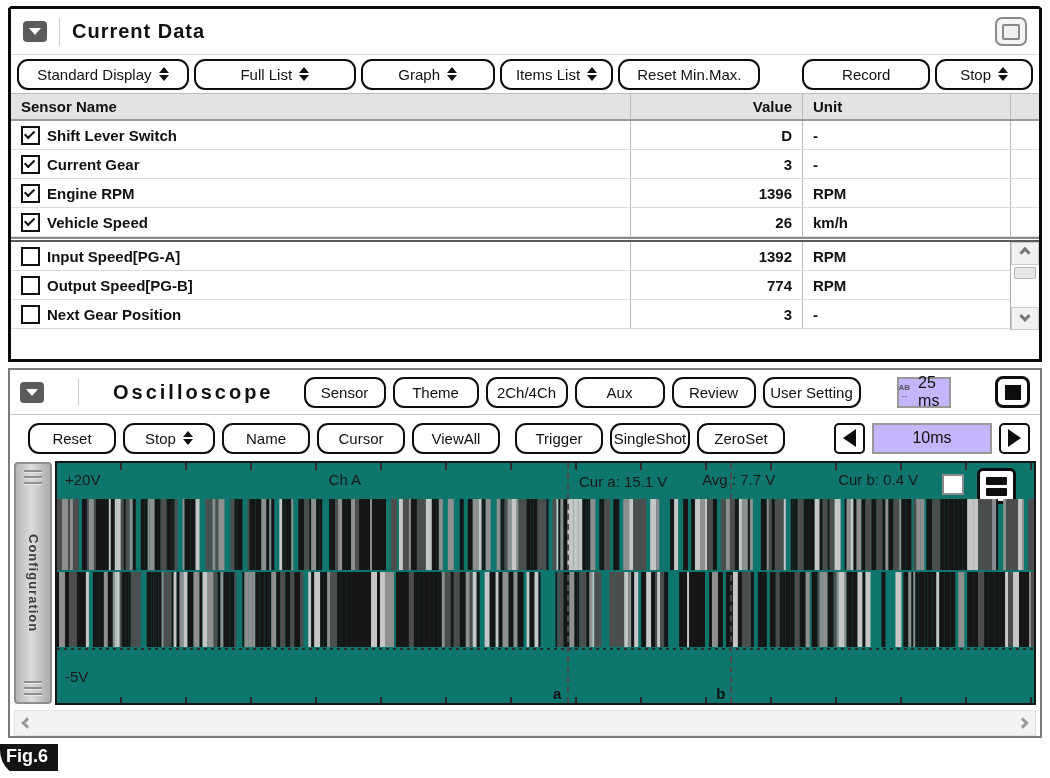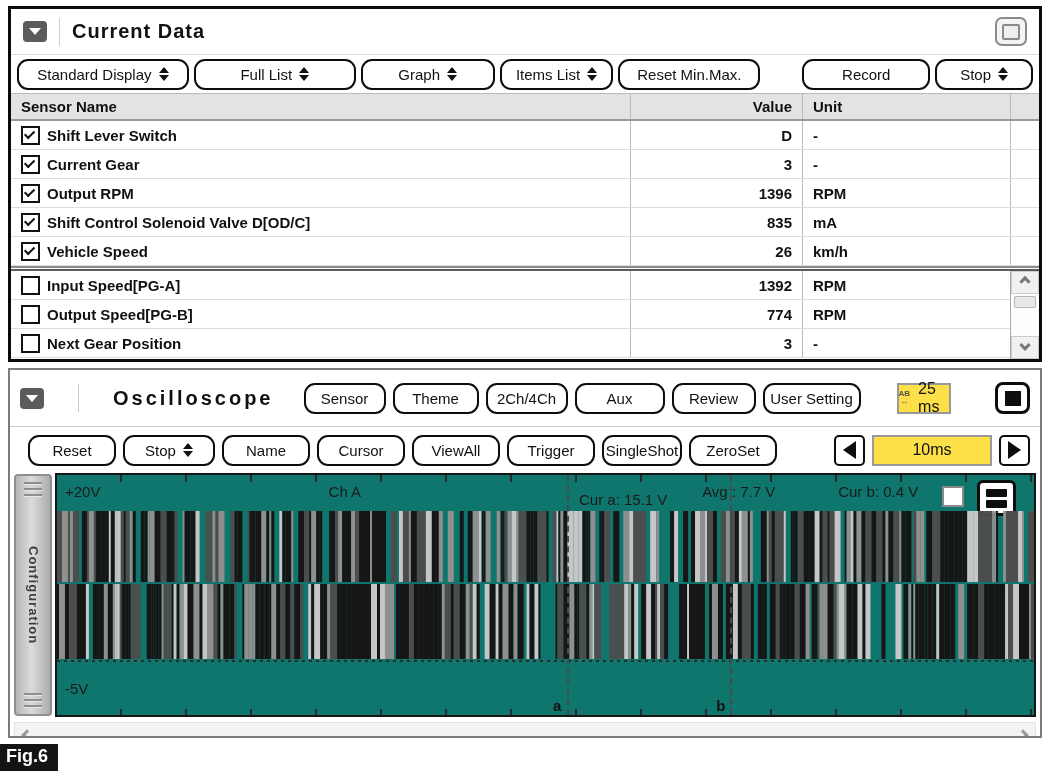--- a/index.html
+++ b/index.html
@@ -1,17 +1,17 @@
 <!DOCTYPE html>
 <html><head>
 <meta charset="utf-8">
 <style>
   html,body{margin:0;padding:0;background:#fff;}
   body{font-family:"Liberation Sans",sans-serif;color:#111;-webkit-font-smoothing:antialiased;}
-  #stage{position:relative;width:1050px;height:778px;background:#fff;overflow:hidden;}
+  #stage{position:relative;width:1050px;height:778px;background:#fff;overflow:hidden;border-radius:28px;}
 
   
   .panel1{position:absolute;left:8px;top:6px;width:1034px;height:356px;border:3px solid #0a0a0a;background:#fff;box-sizing:border-box;overflow:hidden;}
   .panel2{position:absolute;left:8px;top:368px;width:1034px;height:370px;border:2px solid #7c7c7c;background:#fff;box-sizing:border-box;overflow:hidden;}
 
   
   .titlebar{height:46px;display:flex;align-items:center;padding:0 12px;box-sizing:border-box;border-bottom:1px solid #ddd;}
   .collapse-btn{width:24px;height:21px;background:#5b5b5b;border-radius:4px;display:flex;align-items:center;justify-content:center;flex:none;cursor:pointer;}
   .tri-down{width:0;height:0;border-left:6px solid transparent;border-right:6px solid transparent;border-top:7px solid #fff;}
   .vsep{width:1px;height:28px;background:#ccc;margin:0 12px;flex:none;}
@@ -44,24 +44,24 @@
   .vsb-btn{width:100%;height:23px;background:#f1f1f1;border:1px solid #ccc;box-sizing:border-box;display:flex;align-items:center;justify-content:center;cursor:pointer;}
   .vsb-btn.dn{margin-top:auto;}
   .vsb-thumb{width:22px;height:12px;margin-top:2px;background:#e7e7e7;border:1px solid #b5b5b5;box-sizing:border-box;border-radius:2px;cursor:pointer;}
   .chev{width:8px;height:8px;box-sizing:border-box;}
   .chev.up{border-top:3px solid #777;border-left:3px solid #777;transform:rotate(45deg) translate(-1px,-1px);}
   .chev.down{border-bottom:3px solid #777;border-right:3px solid #777;transform:rotate(45deg) translate(-2px,-2px);}
   .chev.left{border-bottom:3px solid #9a9a9a;border-left:3px solid #9a9a9a;transform:rotate(45deg);}
   .chev.right{border-top:3px solid #9a9a9a;border-right:3px solid #9a9a9a;transform:rotate(45deg);}
 
   
-  .os-row1{height:57px;display:flex;align-items:center;padding:0 10px;gap:22px;box-sizing:border-box;border-bottom:1px solid #ccc;}
+  .os-row1{height:45px;display:flex;align-items:center;padding:0 10px;gap:22px;box-sizing:border-box;border-bottom:1px solid #ccc;}
   .os-row2{height:46px;display:flex;align-items:center;padding:0 10px;gap:7px;box-sizing:border-box;}
   .os-title{font-size:20px;font-weight:bold;letter-spacing:3px;white-space:nowrap;margin-right:8px;}
-  .disp-box{height:31px;border:2px solid #999;background:#fde047;display:flex;align-items:center;justify-content:center;gap:8px;font-size:16px;font-weight:500;box-sizing:border-box;}
+  .disp-box{height:31px;border:2px solid #999;background:#c4b5fd;display:flex;align-items:center;justify-content:center;gap:8px;font-size:16px;font-weight:500;box-sizing:border-box;}
   .ab-icon{display:flex;flex-direction:column;align-items:center;line-height:1;font-size:8px;font-weight:bold;color:#555;}
   .stop-sq-btn{width:35px;height:32px;border:3px solid #0d0d0d;border-radius:8px;background:#fff;display:flex;align-items:center;justify-content:center;box-sizing:border-box;flex:none;cursor:pointer;}
   .stop-sq-btn .sq{width:16px;height:15px;background:#0d0d0d;}
   .nav-btn{width:31px;height:31px;border:2px solid #0d0d0d;border-radius:5px;background:#fff;display:flex;align-items:center;justify-content:center;box-sizing:border-box;flex:none;cursor:pointer;}
   .tri-l{width:0;height:0;border-top:9px solid transparent;border-bottom:9px solid transparent;border-right:13px solid #0d0d0d;}
   .tri-r{width:0;height:0;border-top:9px solid transparent;border-bottom:9px solid transparent;border-left:13px solid #0d0d0d;}
 
   
   .scope-wrap{height:244px;display:flex;padding:0 4px;box-sizing:border-box;}
   .cfg-tab{width:38px;margin:1px 3px 1px 0;border:2px solid #8f8f8f;border-radius:4px;background:linear-gradient(90deg,#b5b5b5,#dcdcdc 45%,#ababab);display:flex;flex-direction:column;align-items:center;justify-content:space-between;padding:6px 0;box-sizing:border-box;cursor:pointer;}
@@ -172,33 +172,24 @@
             <span class="cb checked"></span>
             <span>Current Gear</span>
           </div>
           <div class="col-value">3</div>
           <div class="col-unit">-</div>
           <div class="col-x"></div>
         </div>
         <div class="trow">
           <div class="col-name">
             <span class="cb checked"></span>
-            <span>Output RPM</span>
+            <span>Engine RPM</span>
           </div>
           <div class="col-value">1396</div>
           <div class="col-unit">RPM</div>
-          <div class="col-x"></div>
-        </div>
-        <div class="trow">
-          <div class="col-name">
-            <span class="cb checked"></span>
-            <span>Shift Control Solenoid Valve D[OD/C]</span>
-          </div>
-          <div class="col-value">835</div>
-          <div class="col-unit">mA</div>
           <div class="col-x"></div>
         </div>
         <div class="trow">
           <div class="col-name">
             <span class="cb checked"></span>
             <span>Vehicle Speed</span>
           </div>
           <div class="col-value">26</div>
           <div class="col-unit">km/h</div>
           <div class="col-x"></div>
@@ -301,21 +292,21 @@
           </div>
           <div class="rbtn" style="width: 88px; flex: 0 0 auto;">
             <span>Name</span>
           </div>
           <div class="rbtn" style="width: 88px; flex: 0 0 auto;">
             <span>Cursor</span>
           </div>
           <div class="rbtn" style="width: 88px; flex: 0 0 auto;">
             <span>ViewAll</span>
           </div>
-          <div class="rbtn" style="width: 88px; flex: 0 0 auto;">
+          <div class="rbtn" style="width: 88px; flex: 0 0 auto; margin-left: 8px;">
             <span>Trigger</span>
           </div>
           <div class="rbtn" style="width: 80px; flex: 0 0 auto;">
             <span>SingleShot</span>
           </div>
           <div class="rbtn" style="width: 88px; flex: 0 0 auto;">
             <span>ZeroSet</span>
           </div>
         </span>
       <span class="spacer"></span>
@@ -344,21 +335,21 @@
             <i></i>
           </span>
       </div>
 
       <div class="plot">
         <div class="tickstrip top"></div>
         <div class="tickstrip bottom"></div>
 
         <span class="plot-label" style="left:8px;top:8px;">+20V</span>
         <span class="plot-label" id="ch-label" style="top: 8px; left: 27.8%;">Ch A</span>
-        <span class="plot-label" id="cura-label" style="top: 16px; left: calc(52.2% + 12px);">Cur a: 15.1 V</span>
+        <span class="plot-label" id="cura-label" style="top: 10px; left: calc(52.2% + 12px);">Cur a: 15.1 V</span>
         <span class="plot-label" id="avg-label" style="top: 8px; left: calc(68.9% - 28px);">Avg : 7.7 V</span>
         <span class="plot-label" id="curb-label" style="top: 8px; left: calc(68.9% + 108px);">Cur b: 0.4 V</span>
         <span class="plot-label" style="left:8px;bottom:18px;">-5V</span>
 
         <div class="plot-cb" style="right:70px;"></div>
         <div class="split-btn" style="right:18px;">
           <i></i>
             <i></i>
         </div>
 

